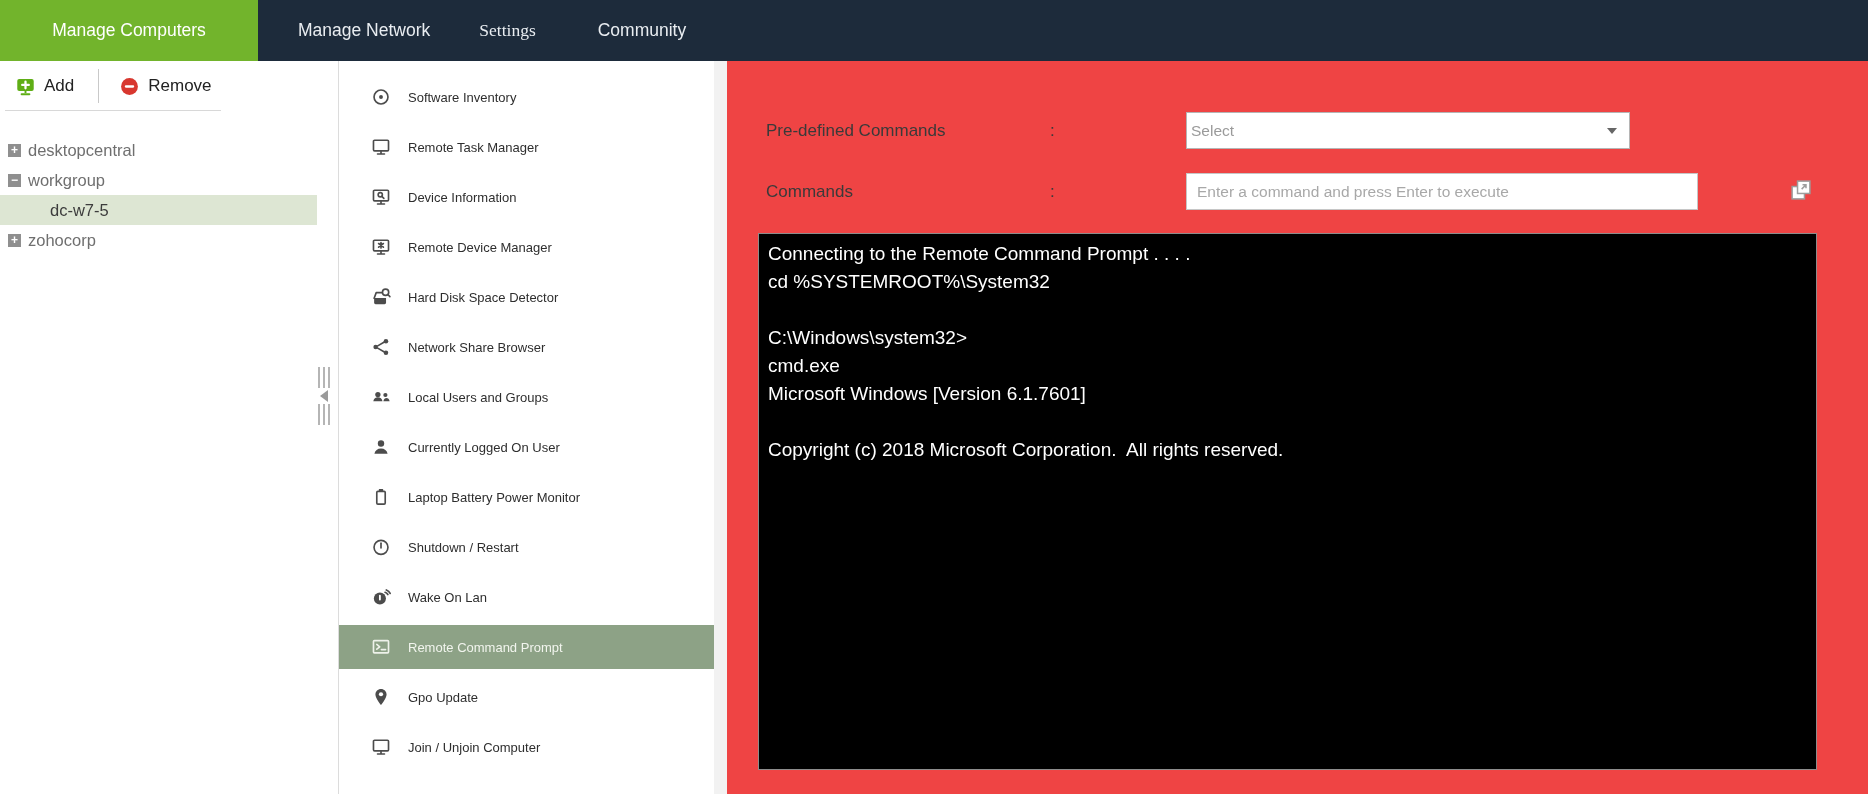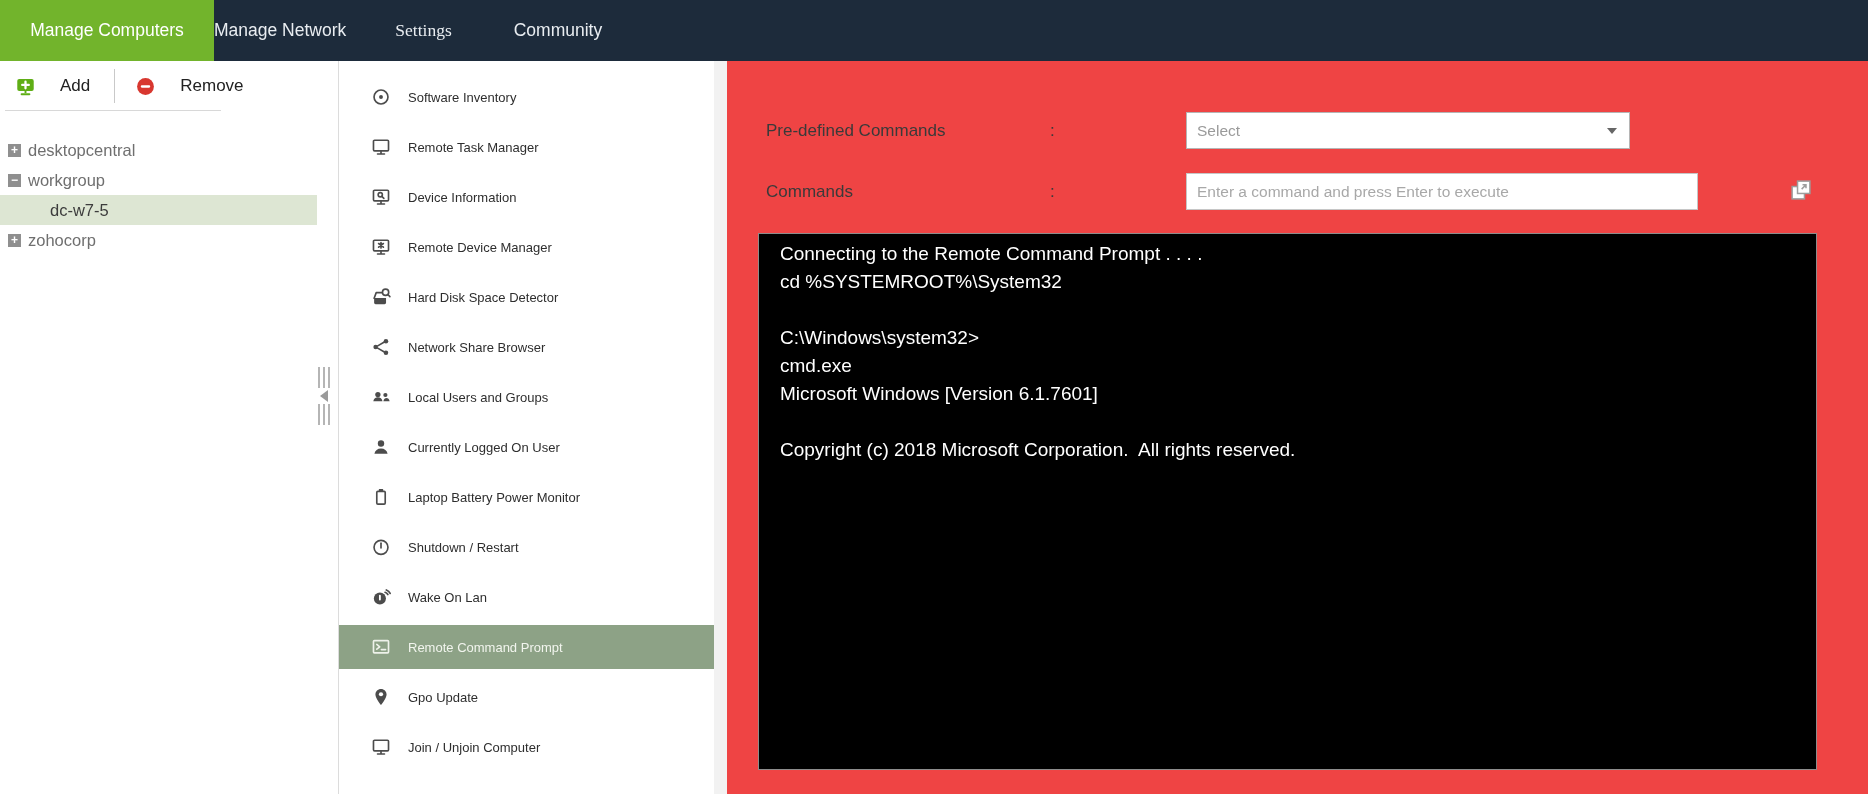--- a/index.html
+++ b/index.html
@@ -4,30 +4,30 @@
 <style>
   * { box-sizing: border-box; margin: 0; padding: 0; }
   html, body { width: 1868px; height: 794px; }
   body { font-family: "Liberation Sans", sans-serif; background: #fff; overflow: hidden; position: relative; }
   #app { position: absolute; inset: 0; width: 1868px; height: 794px; }
 
   
   .nav { position: absolute; left: 0; top: 0; width: 100%; height: 61px; background: var(--nav-bg, #1d2b3b); }
   .nav ul { display: flex; height: 61px; list-style: none; align-items: stretch; }
   .nav li { display: flex; align-items: center; color: #e9edf1; font-size: 17.5px; cursor: pointer; }
-  .nav li.active { width: 214px; justify-content: center; background: var(--accent-green, #72b42c); color: #fff; }
-  .nav li:nth-of-type(2) { }
+  .nav li.active { width: 258px; justify-content: center; background: var(--accent-green, #72b42c); color: #fff; }
+  .nav li:nth-of-type(2) { margin-left: 40px; }
   .nav li:nth-of-type(3) { margin-left: 49px; font-family: Liberation Serif, serif; }
   .nav li:nth-of-type(4) { margin-left: 62px; }
 
   
   .sidebar { position: absolute; left: 0; top: 61px; width: 338px; bottom: 0; background: #fff; }
   .toolbar { position: absolute; left: 0; top: 0; width: 100%; height: 50px; display: flex; align-items: center; padding-left: 15px; }
   .toolbar::after { content: ""; position: absolute; left: 5px; bottom: 0; width: 216px; height: 1px; background: #d8d8d8; }
-  .tb-btn { display: flex; align-items: center; gap: 24px; font-size: 17px; color: #222; cursor: pointer; }
+  .tb-btn { display: flex; align-items: center; gap: 8px; font-size: 17px; color: #222; cursor: pointer; }
   .tb-icon { width: 21px; height: 21px; display: inline-block; }
   .tb-icon svg { width: 100%; height: 100%; display: block; }
   .tb-sep { width: 1px; height: 34px; background: #c9c9c9; margin: 0 20px 0 24px; }
 
   .tree { position: absolute; left: 0; top: 74px; width: 100%; }
   .tree-row { height: 30px; display: flex; align-items: center; padding-left: 8px; font-size: 16.5px; color: #6f6f6f; cursor: pointer; }
   .tree-row .toggle { width: 13px; height: 13px; background: #8f8f8f; color: #fff; font: bold 12px/12px "Liberation Sans", sans-serif; text-align: center; margin-right: 7px; flex: 0 0 13px; }
   .tree-row .toggle.plus::before { content: "+"; }
   .tree-row .toggle.minus::before { content: "\2212"; }
   .tree-row.indent { padding-left: 50px; }
@@ -51,29 +51,29 @@
 
   .tools-scroll { position: absolute; left: 714px; top: 61px; width: 13px; bottom: 0; background: #f2f2f2; }
 
   
   .main { position: absolute; left: 727px; top: 61px; right: 0; bottom: 0; background: #ef4444; }
   .form-row { position: absolute; left: 0; width: 100%; height: 37px; }
   .row-predefined { top: 51px; }
   .row-commands { top: 112px; }
   .f-label { position: absolute; left: 39px; top: 50%; transform: translateY(-50%); font-size: 17px; color: #3a3a3a; }
   .f-colon { position: absolute; left: 323px; top: 50%; transform: translateY(-50%); font-size: 17px; color: #3a3a3a; }
-  .dropdown { position: absolute; left: 459px; top: 0; width: 444px; height: 37px; border: 1px solid #b5b5b5; background: #fff; font-size: 15.5px; color: #9a9a9a; line-height: 35px; padding-left: 10px; cursor: pointer; }
+  .dropdown { position: absolute; left: 459px; top: 0; width: 444px; height: 37px; border: 1px solid #b5b5b5; background: #fff; font-size: 15.5px; color: #9a9a9a; line-height: 35px; padding-left: 4px; cursor: pointer; }
   .dropdown .caret { position: absolute; right: 12px; top: 15px; width: 0; height: 0; border-left: 5px solid transparent; border-right: 5px solid transparent; border-top: 6px solid #666; }
   .cmd-input { position: absolute; left: 459px; top: 0; width: 512px; height: 37px; border: 1px solid #c6c6c6; padding: 0 10px; font-size: 15.5px; color: #444; font-family: "Liberation Sans", sans-serif; outline: none; }
   .cmd-input::placeholder { color: #a8a8a8; }
   .ext-btn { position: absolute; left: 1061px; top: 116px; width: 26px; height: 26px; cursor: pointer; }
   .ext-btn svg { width: 100%; height: 100%; display: block; }
 
   .console { position: absolute; left: 31px; top: 172px; width: 1059px; height: 537px; background: var(--console-bg, #000); border: 1px solid #8c8c8c; padding: 6px 8px 0 9px; overflow: hidden; cursor: text; }
-  .cline { min-height: 28px; line-height: 28px; font-size: 19px; color: var(--console-text, #fff); white-space: pre; font-family: "Liberation Sans", sans-serif; margin-left: 12px; }
+  .cline { min-height: 28px; line-height: 28px; font-size: 19px; color: var(--console-text, #fff); white-space: pre; font-family: "Liberation Sans", sans-serif; }
 </style>
 </head>
 <body>
 
 <div id="app">
 
   <div class="nav">
     <ul>
 
     <li class="nav-tab active">

